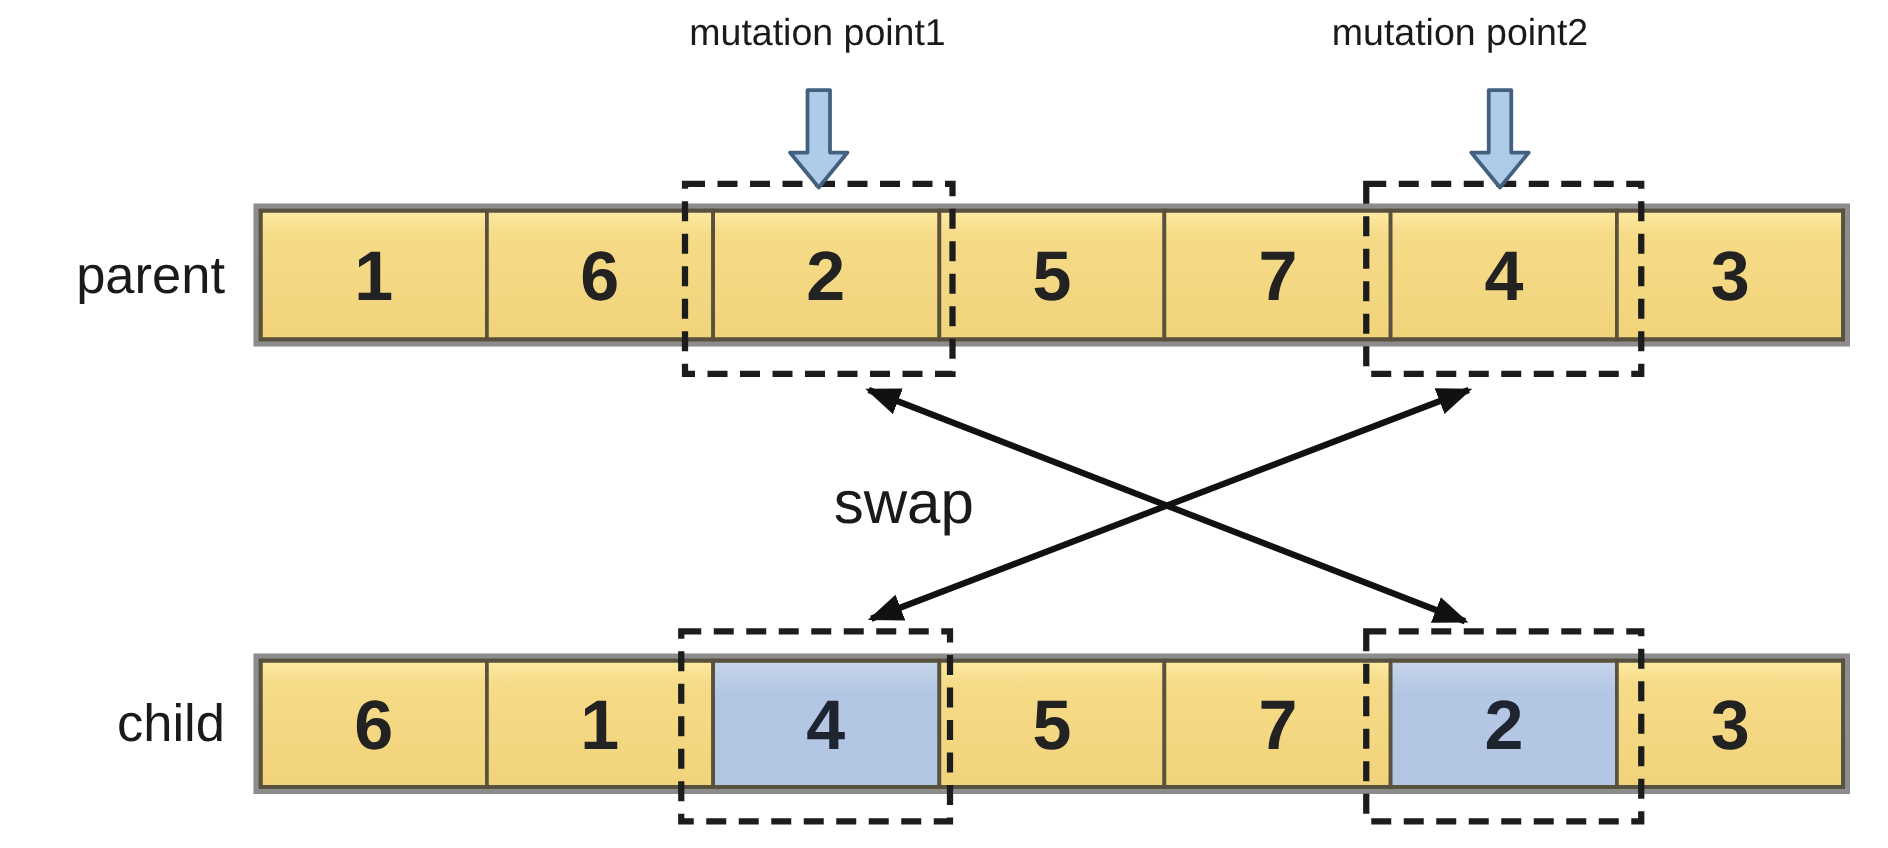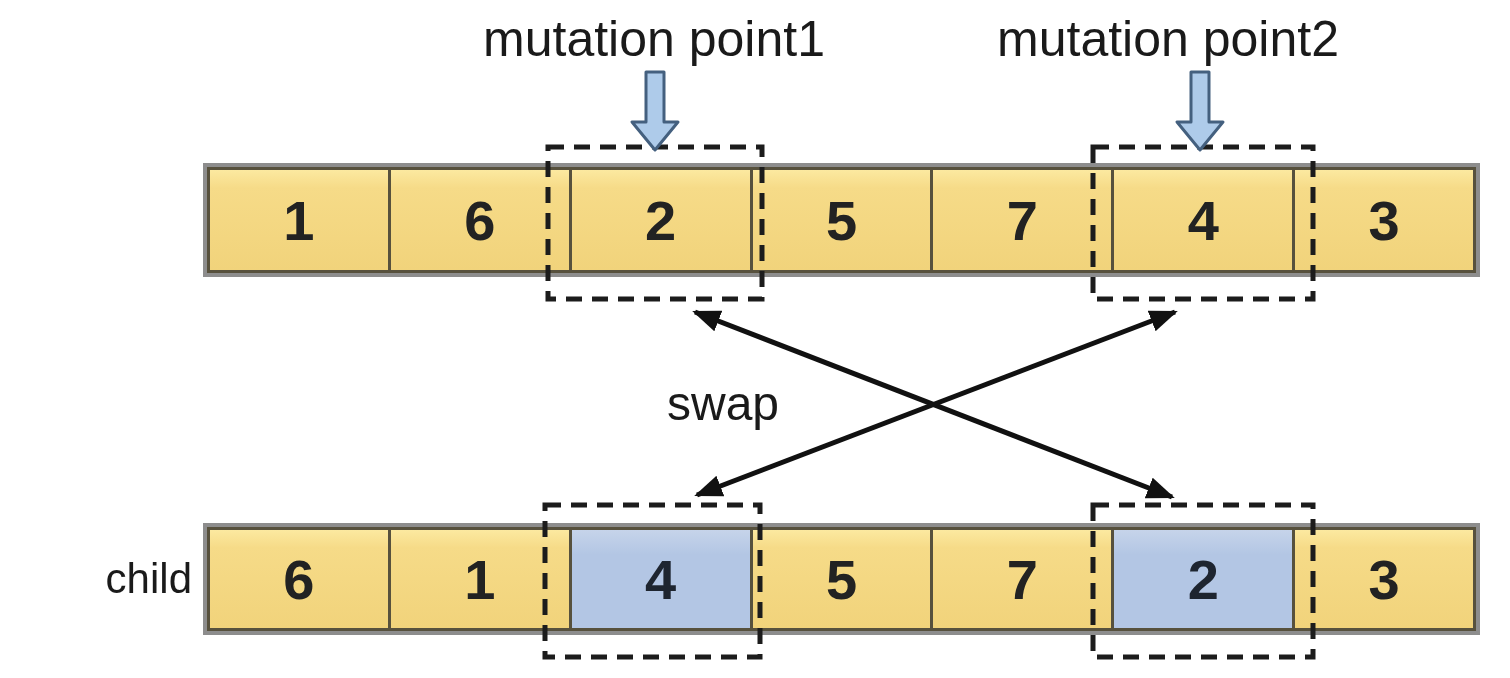--- a/index.html
+++ b/index.html
@@ -20,21 +20,21 @@
     --digit_blue_color:#1e2530;
   }
   html,body{margin:0;padding:0;background:var(--background);}
   body{font-family:"Liberation Sans", sans-serif;}
   .canvas{
     position:relative;width:1510px;height:678px;background:var(--background);
     overflow:hidden;
   }
   .top-label{
     position:absolute;top:10px;transform:translateX(-50%);
-    font-size:50px;color:var(--text_color);white-space:nowrap;letter-spacing:0px;
+    font-size:30px;color:var(--text_color);white-space:nowrap;letter-spacing:0px;
   }
   .side-label{
     position:absolute;left:0;width:180px;display:flex;align-items:center;justify-content:flex-end;
     font-size:42px;color:var(--text_color);
   }
   .swap-label{
     position:absolute;left:723px;top:403px;transform:translate(-50%,-50%);
     font-size:48px;color:var(--text_color);
   }
   .row{
@@ -58,21 +58,22 @@
   }
 </style>
 </head>
 <body>
 
 <div class="canvas">
 
   <div class="top-label" style="left:654px;">mutation point1</div>
   <div class="top-label" style="left:1168px;">mutation point2</div>
 
-  <div class="side-label" style="top:523px;height:112px;margin-left:12px;">child</div>
+  <div class="side-label" style="top:163px;height:114px;">parent</div>
+  <div class="side-label" style="top:523px;height:112px;">child</div>
 
   <div class="swap-label">swap</div>
 
   <div class="row" style="top:163px;">
     <div class="cell">1</div>
     <div class="cell">6</div>
     <div class="cell">2</div>
     <div class="cell">5</div>
     <div class="cell">7</div>
     <div class="cell">4</div>

